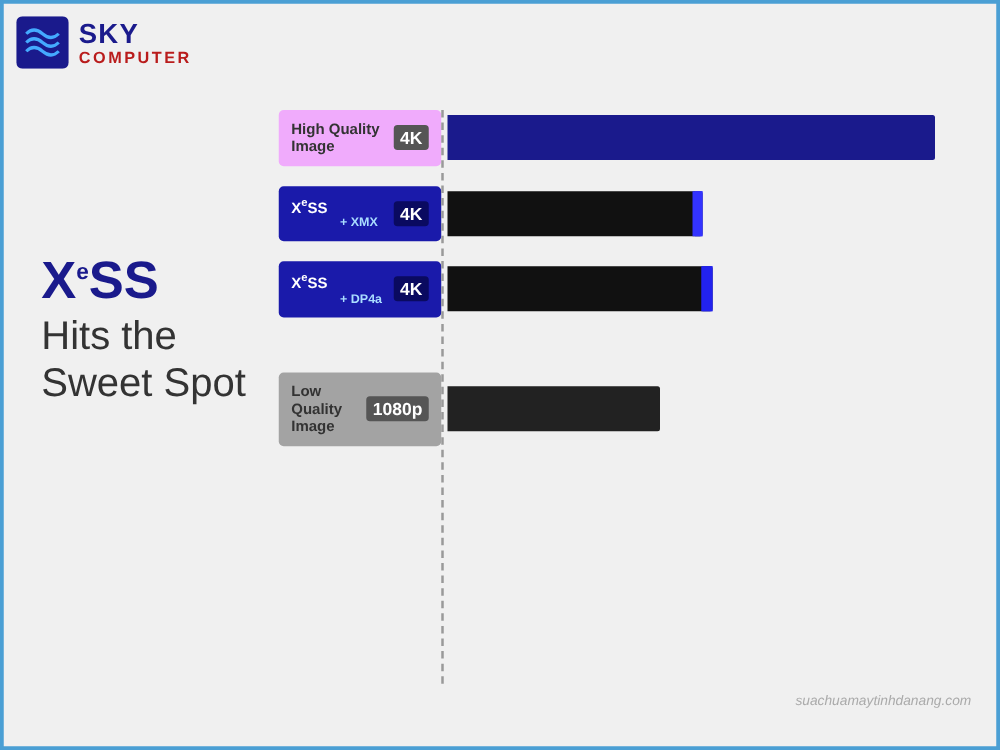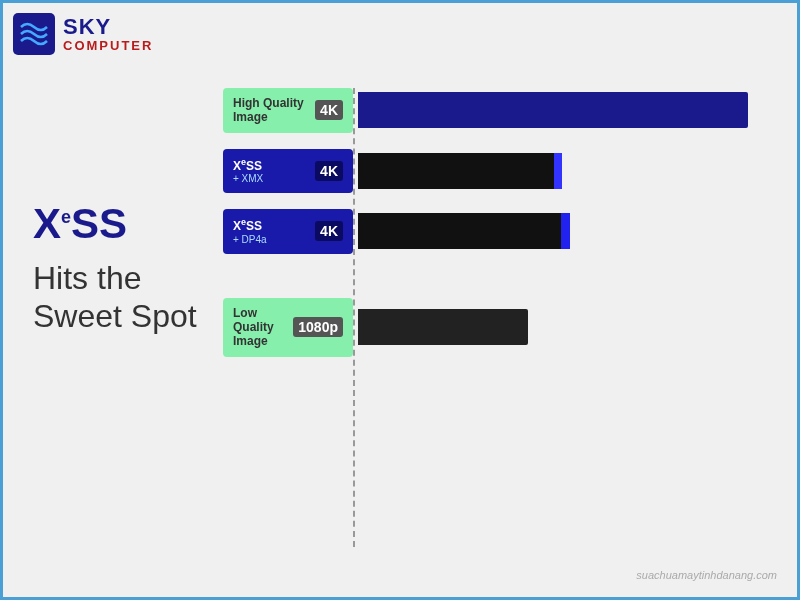--- a/index.html
+++ b/index.html
@@ -72,21 +72,21 @@
     .xess-title sup {
       font-size: 18px;
       vertical-align: super;
     }
 
     .hits-text {
       font-size: 32px;
       font-weight: 400;
       color: #333;
       line-height: 1.2;
-      margin-top: 14px;
+      margin-top: 4px;
     }
 
     
     .chart-area {
       position: absolute;
       left: 220px;
       top: 85px;
       right: 15px;
       bottom: 50px;
     }
@@ -105,21 +105,21 @@
       align-items: center;
       justify-content: space-between;
       padding: 8px 10px;
       border-radius: 4px;
       margin-right: 5px;
       font-size: 13px;
       font-weight: 600;
     }
 
     .bar-label.light-gray {
-      background: #86efac;
+      background: #f0abfc;
       color: #333;
     }
 
     .bar-label.dark-blue {
       background: #1a1aaa;
       color: white;
     }
 
     .bar-label.med-gray {
       background: #b0b0b8;
@@ -226,33 +226,34 @@
     }
 
     .bar-fill.low {
       width: 40%;
       background: #222;
     }
 
     
     .watermark {
       position: absolute;
-      bottom: 16px;
+      bottom: 30px;
       right: 20px;
       font-size: 11px;
       color: #aaa;
       font-style: italic;
     }
 
     
     .sub-label {
       font-size: 10px;
-      font-weight: 400;
+      font-weight: 700;
       display: block;
       color: #aaddff;
+      margin-left: 39px;
     }
   </style>
 </head>
 <body>
 
 <div class="outer-border">
 
   <div class="logo-area">
     <svg class="logo-icon" viewBox="0 0 42 42" xmlns="http://www.w3.org/2000/svg">
       <rect width="42" height="42" rx="5" fill="#1a1a8c"></rect>
@@ -310,21 +311,21 @@
         <div class="bar-fill medium-blue2" style="width:50%; height:36px; background:#111; position:relative;">
           <div style="position:absolute;right:0;top:0;bottom:0;width:9px;background:#2222ee;"></div>
         </div>
       </div>
     </div>
 
     <div style="height: 28px;"></div>
 
 
     <div class="chart-bar-row">
-      <div class="bar-label med-gray" style="background:#86efac;">
+      <div class="bar-label med-gray" style="background:#a3a3a3;">
         <span class="label-name" style="color:#333;">Low Quality<br>Image</span>
         <span class="label-res">1080p</span>
       </div>
       <div class="bar-track">
         <div class="bar-fill low" style="width:40%; height:36px; background:#222;"></div>
       </div>
     </div>
 
   </div>
 

